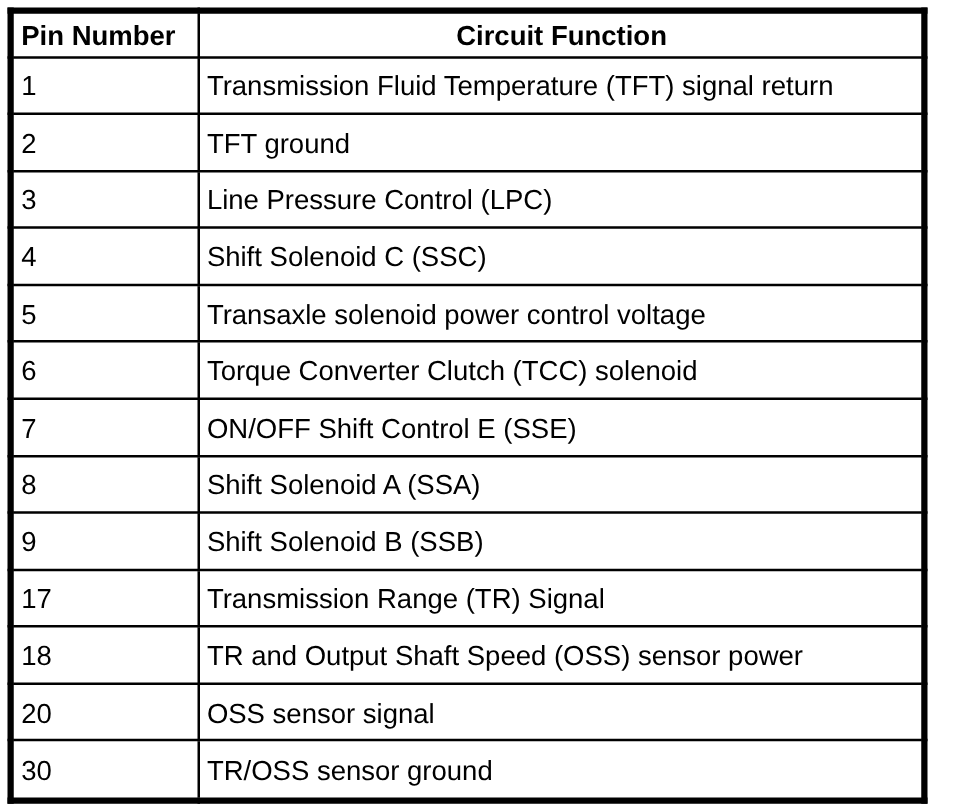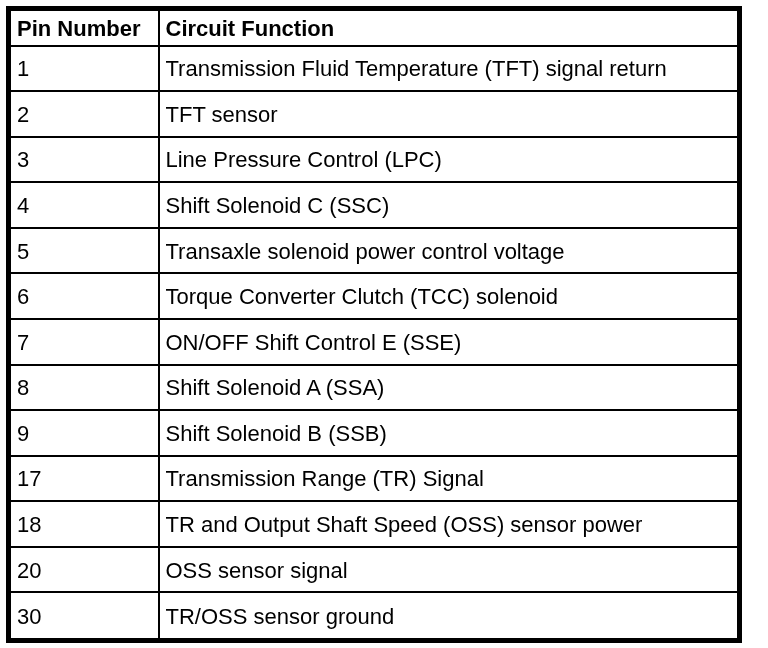--- a/index.html
+++ b/index.html
@@ -38,21 +38,21 @@
     overflow: hidden;
     background: #ffffff;
   }
   table.pin-table col.col-pin { width: 150px; }
   tr.header-row { height: 37px; }
   tr.header-row th {
     font-weight: bold;
     text-align: left;
   }
   tr.header-row th.fn-header {
-    text-align: left;
+    text-align: center;
   }
   tbody tr td {
     font-weight: normal;
     text-align: left;
   }
 </style>
 </head>
 <body>
 
 <div class="page">
@@ -69,21 +69,21 @@
     </thead>
     <tbody id="table-body">
 
     <tr>
       <td>1</td>
       <td>Transmission Fluid Temperature (TFT) signal return</td>
     </tr>
 
     <tr>
       <td>2</td>
-      <td>TFT sensor</td>
+      <td>TFT ground</td>
     </tr>
 
     <tr>
       <td>3</td>
       <td>Line Pressure Control (LPC)</td>
     </tr>
 
     <tr>
       <td>4</td>
       <td>Shift Solenoid C (SSC)</td>

